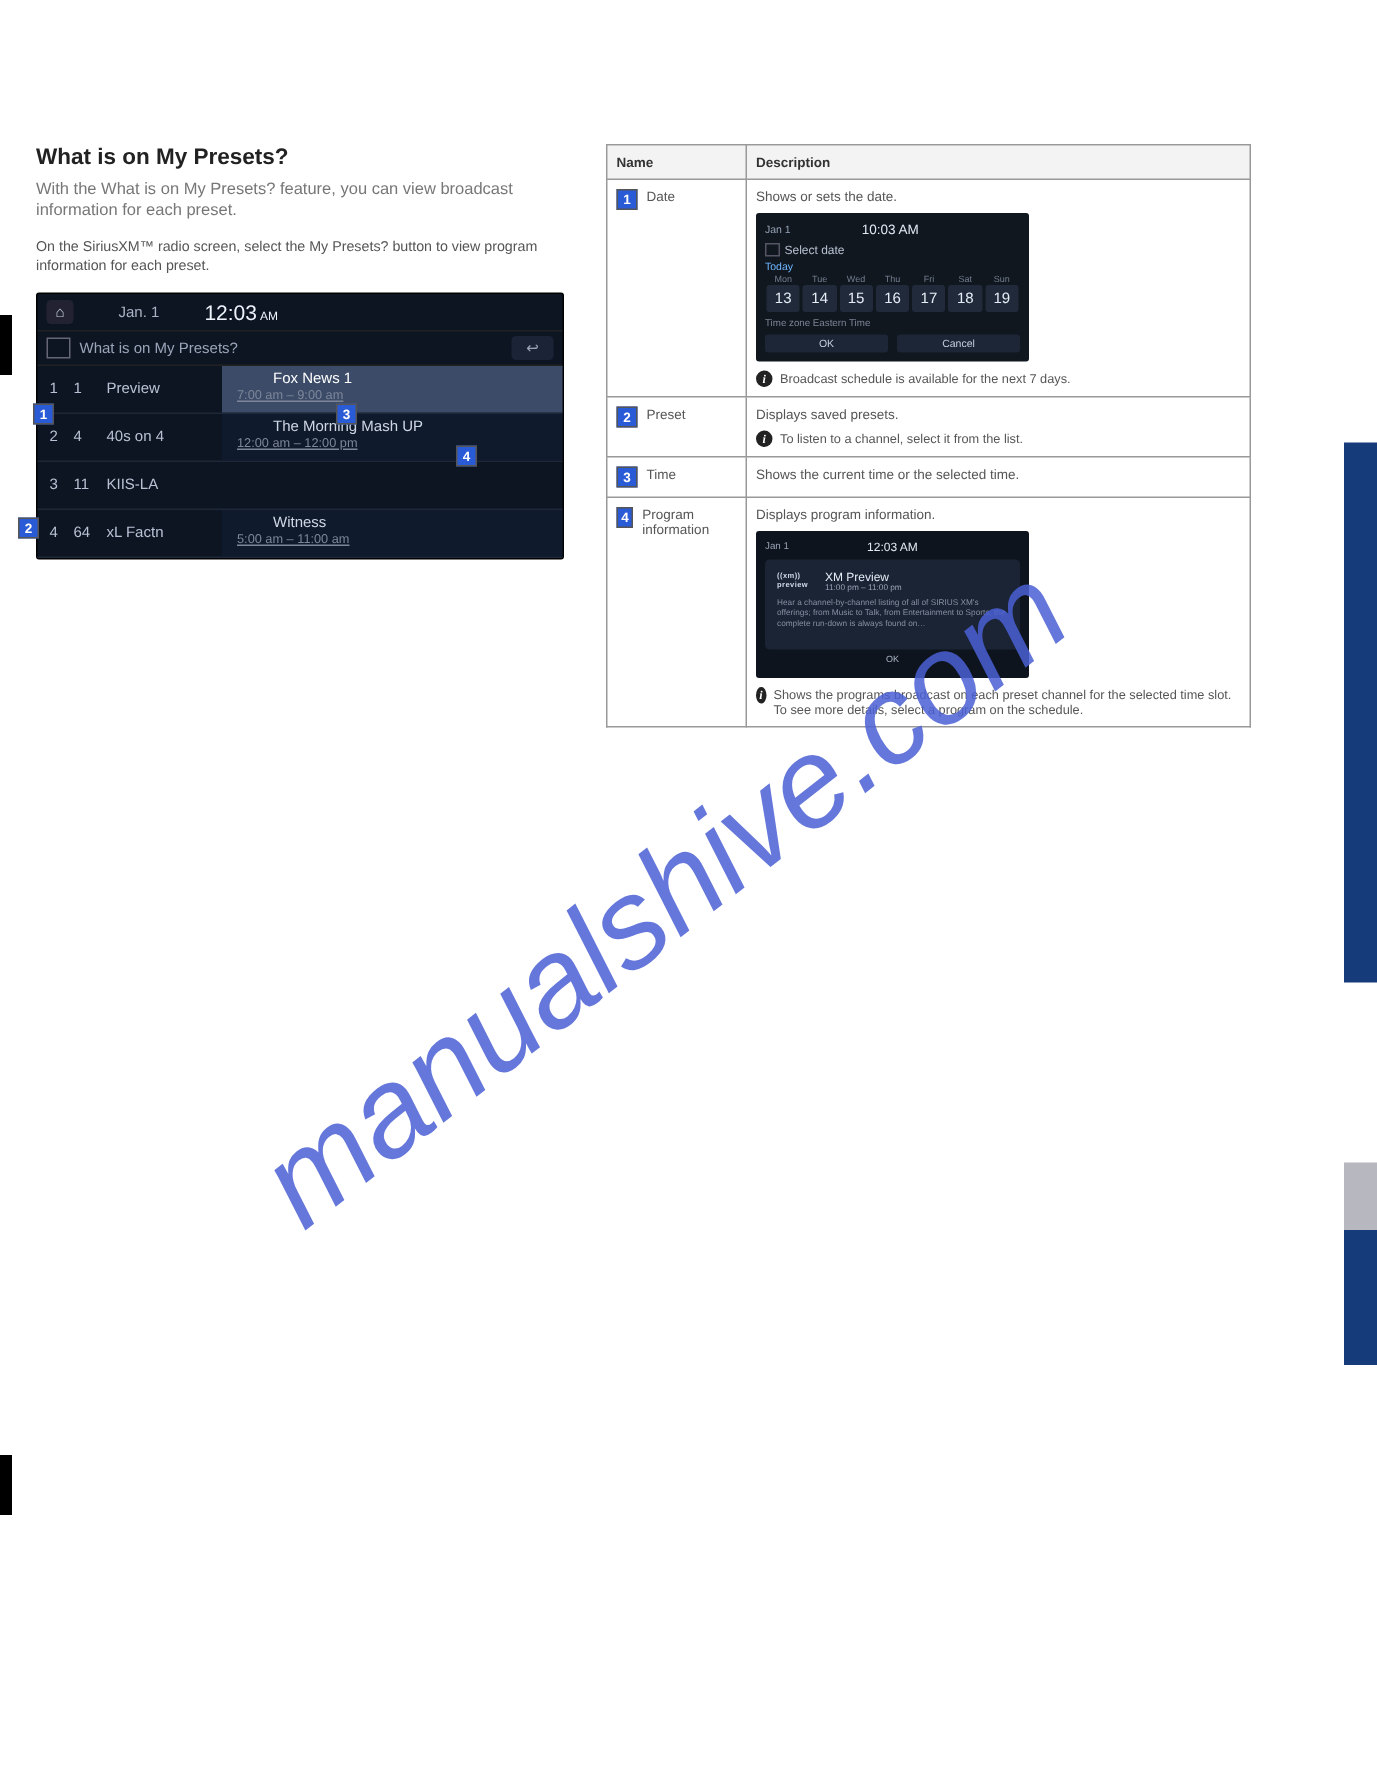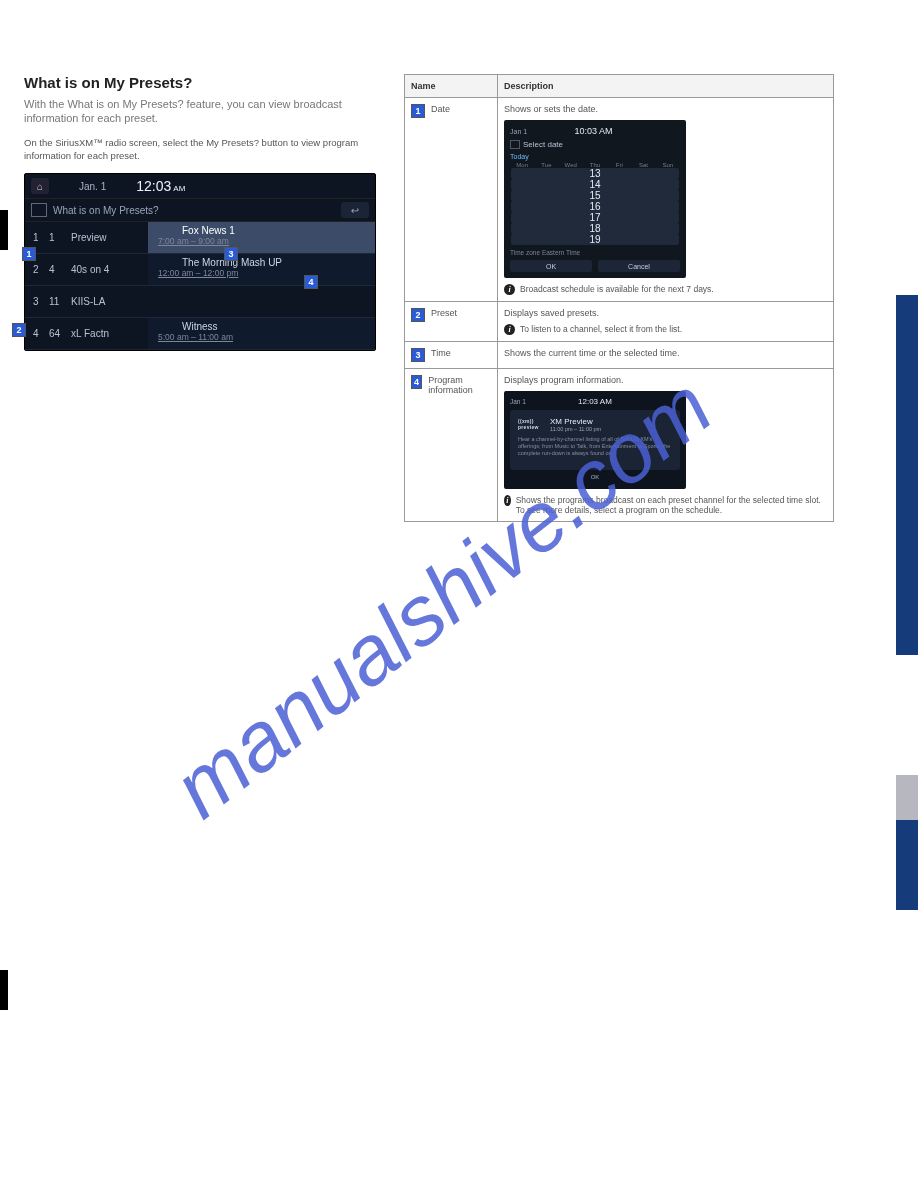--- a/index.html
+++ b/index.html
@@ -10,21 +10,21 @@
     font-size: 10px;
     color: #333;
     width: 918px;
     height: 1188px;
     position: relative;
   }
   .page {
     position: relative;
     width: 870px;
     margin: 0 auto;
-    padding-top: 74px;
+    padding-top: 96px;
   }
   .sidebar-tab-top { position:absolute; right:0; top:295px; width:22px; height:360px; background:#163b7a;}
   .sidebar-tab-mid { position:absolute; right:0; top:775px; width:22px; height:45px; background:#b7b7bf;}
   .sidebar-tab-bot { position:absolute; right:0; top:820px; width:22px; height:90px; background:#163b7a;}
   .black-bar-left { position:absolute; left:0; top:210px; width:8px; height:40px; background:#000;}
   .black-bar-left2 { position:absolute; left:0; top:970px; width:8px; height:40px; background:#000;}
   svg.watermark { position:absolute; left:0; top:0; width:918px; height:1188px; pointer-events:none; }
   .two-col { display:flex; gap:30px; }
   .left-col { width:350px; }
   .right-col { width:430px; }
@@ -82,21 +82,21 @@
     width:170px; background:#10171f; border-radius:2px; padding:4px 6px 6px; color:#b9c2d4;
     font-size:7px;
   }
   .mini-cal .mc-top { display:flex; align-items:center; height:14px; color:#97a3b8;}
   .mc-top .mc-clock{ margin:5px auto; font-weight:300; color:#e2e9f4; font-size:9px;}
   .mc-title { font-size:8px; color:#b9c2d4; margin:2px 0 4px; display:flex; align-items:center; gap:3px;}
   .mc-title .mc-ic{ width:8px; height:7px; border:1px solid #556;}
   .mc-today { color:#6fb6ff; font-size:7px; margin:2px 0;}
   .mc-days { display:flex; gap:0px; justify-content:space-between; font-size:6px; color:#737d8f;}
   .mc-days span{ flex:1; text-align:center;}
-  .mc-nums { display:flex; gap:0px;flex-direction:column;}
+  .mc-nums { display:flex; gap:0px;}
   .mc-nums .n { flex:1; height:18px; background:#202a3a; margin:0 1px; display:flex;align-items:center;justify-content:center; font-size:10px; color:#e6ecf6; border-radius:2px;}
   .mc-tz { font-size:6.5px; color:#7b8496; margin:4px 0 2px;}
   .mc-btns { display:flex; gap:6px; margin-top:4px;}
   .mc-btns .b { flex:1; height:12px; background:#1c2637; border-radius:2px; display:flex;align-items:center;justify-content:center; font-size:7px; color:#c6cede;}
 
   .info-ic {
     width:11px; height:11px; border-radius:50%; background:#222; color:#fff;
     display:inline-flex; align-items:center; justify-content:center; font-style:italic;
     font-size:8px; font-weight:bold; font-family:Georgia,serif;
   }

